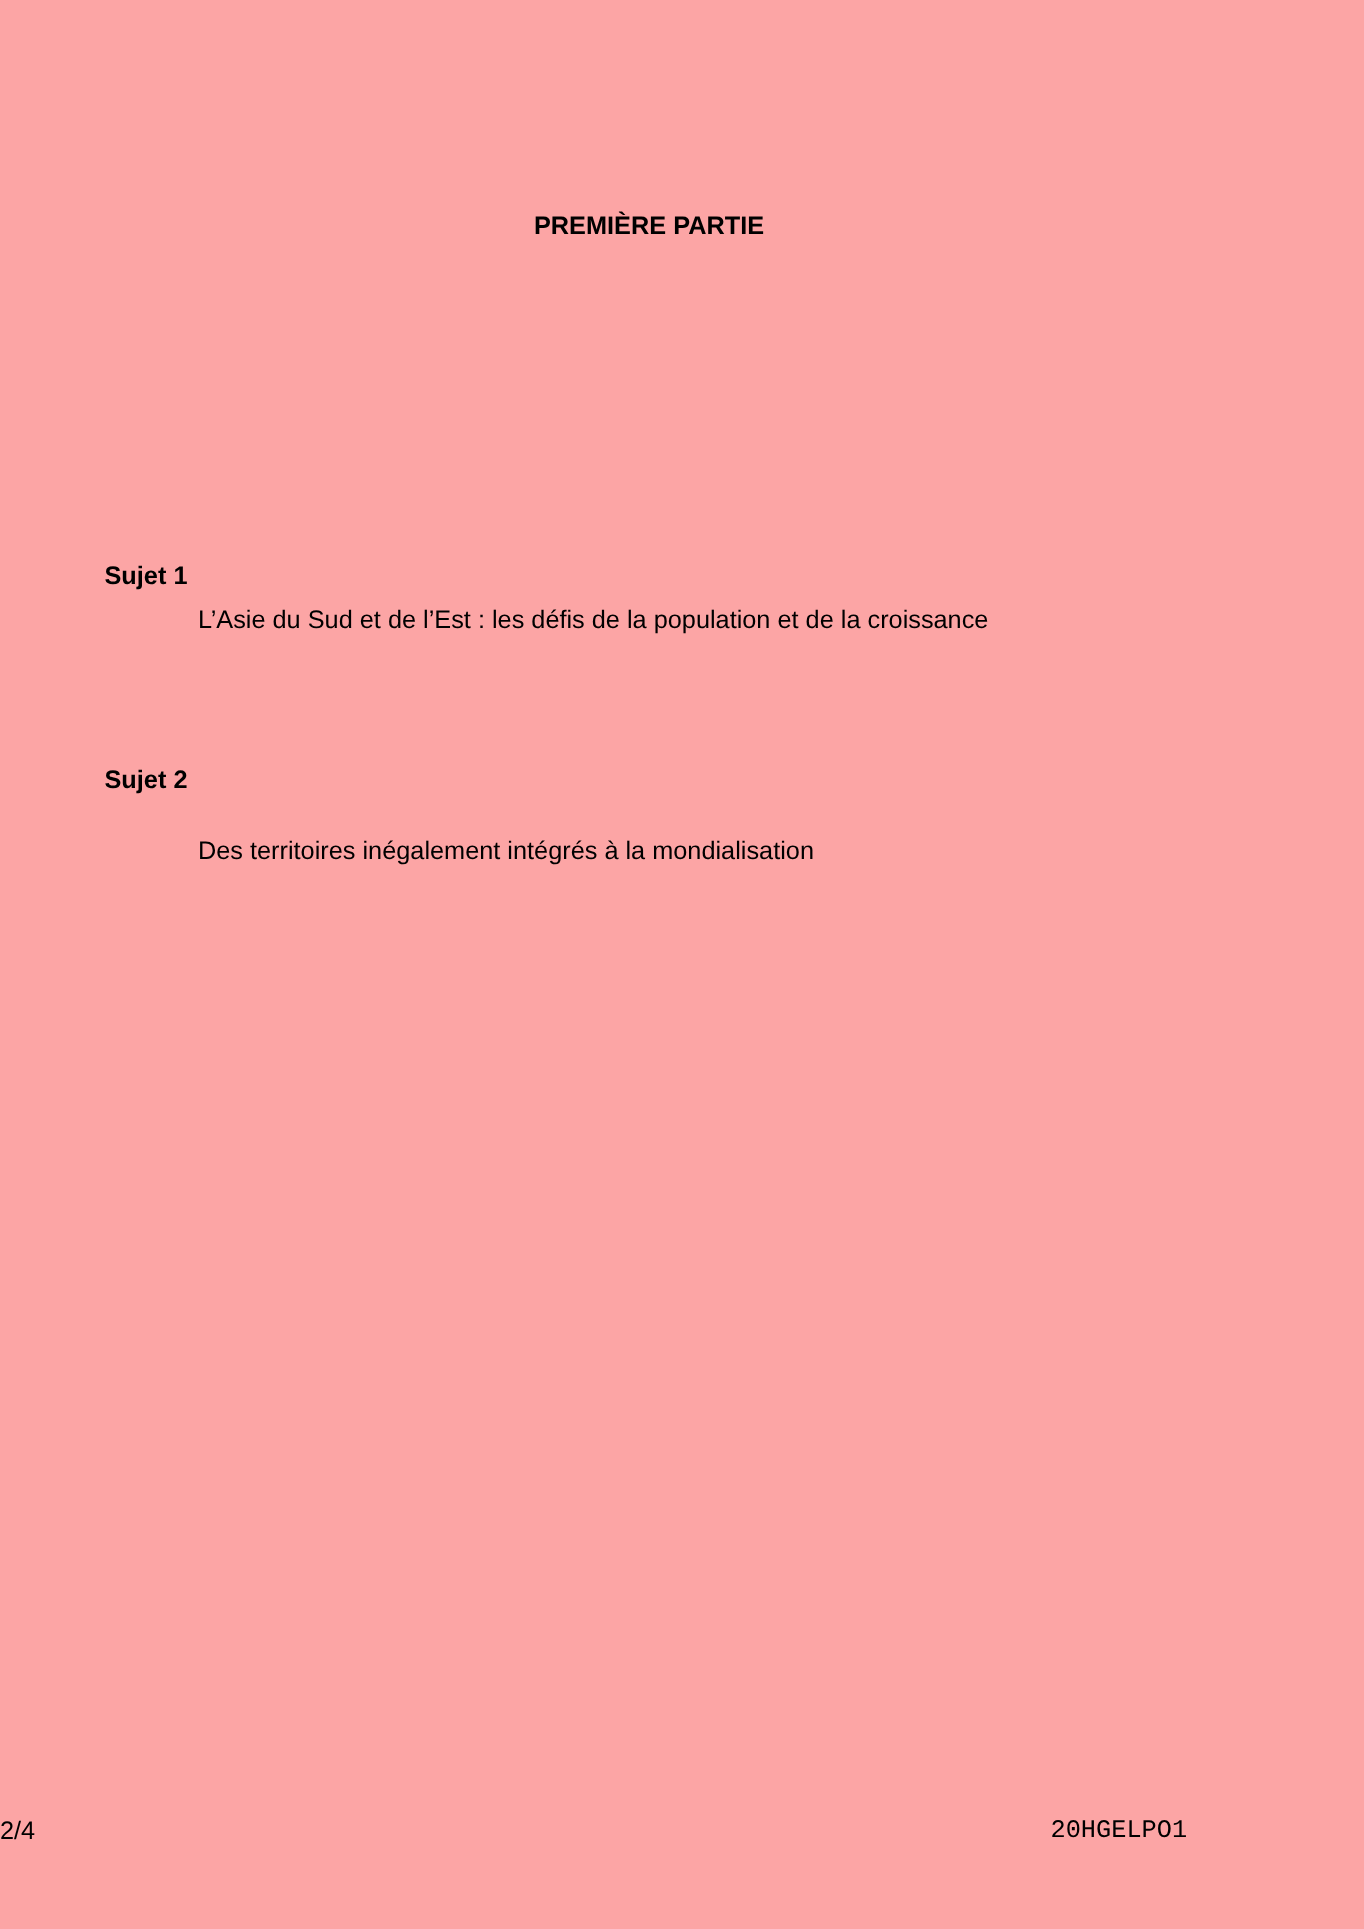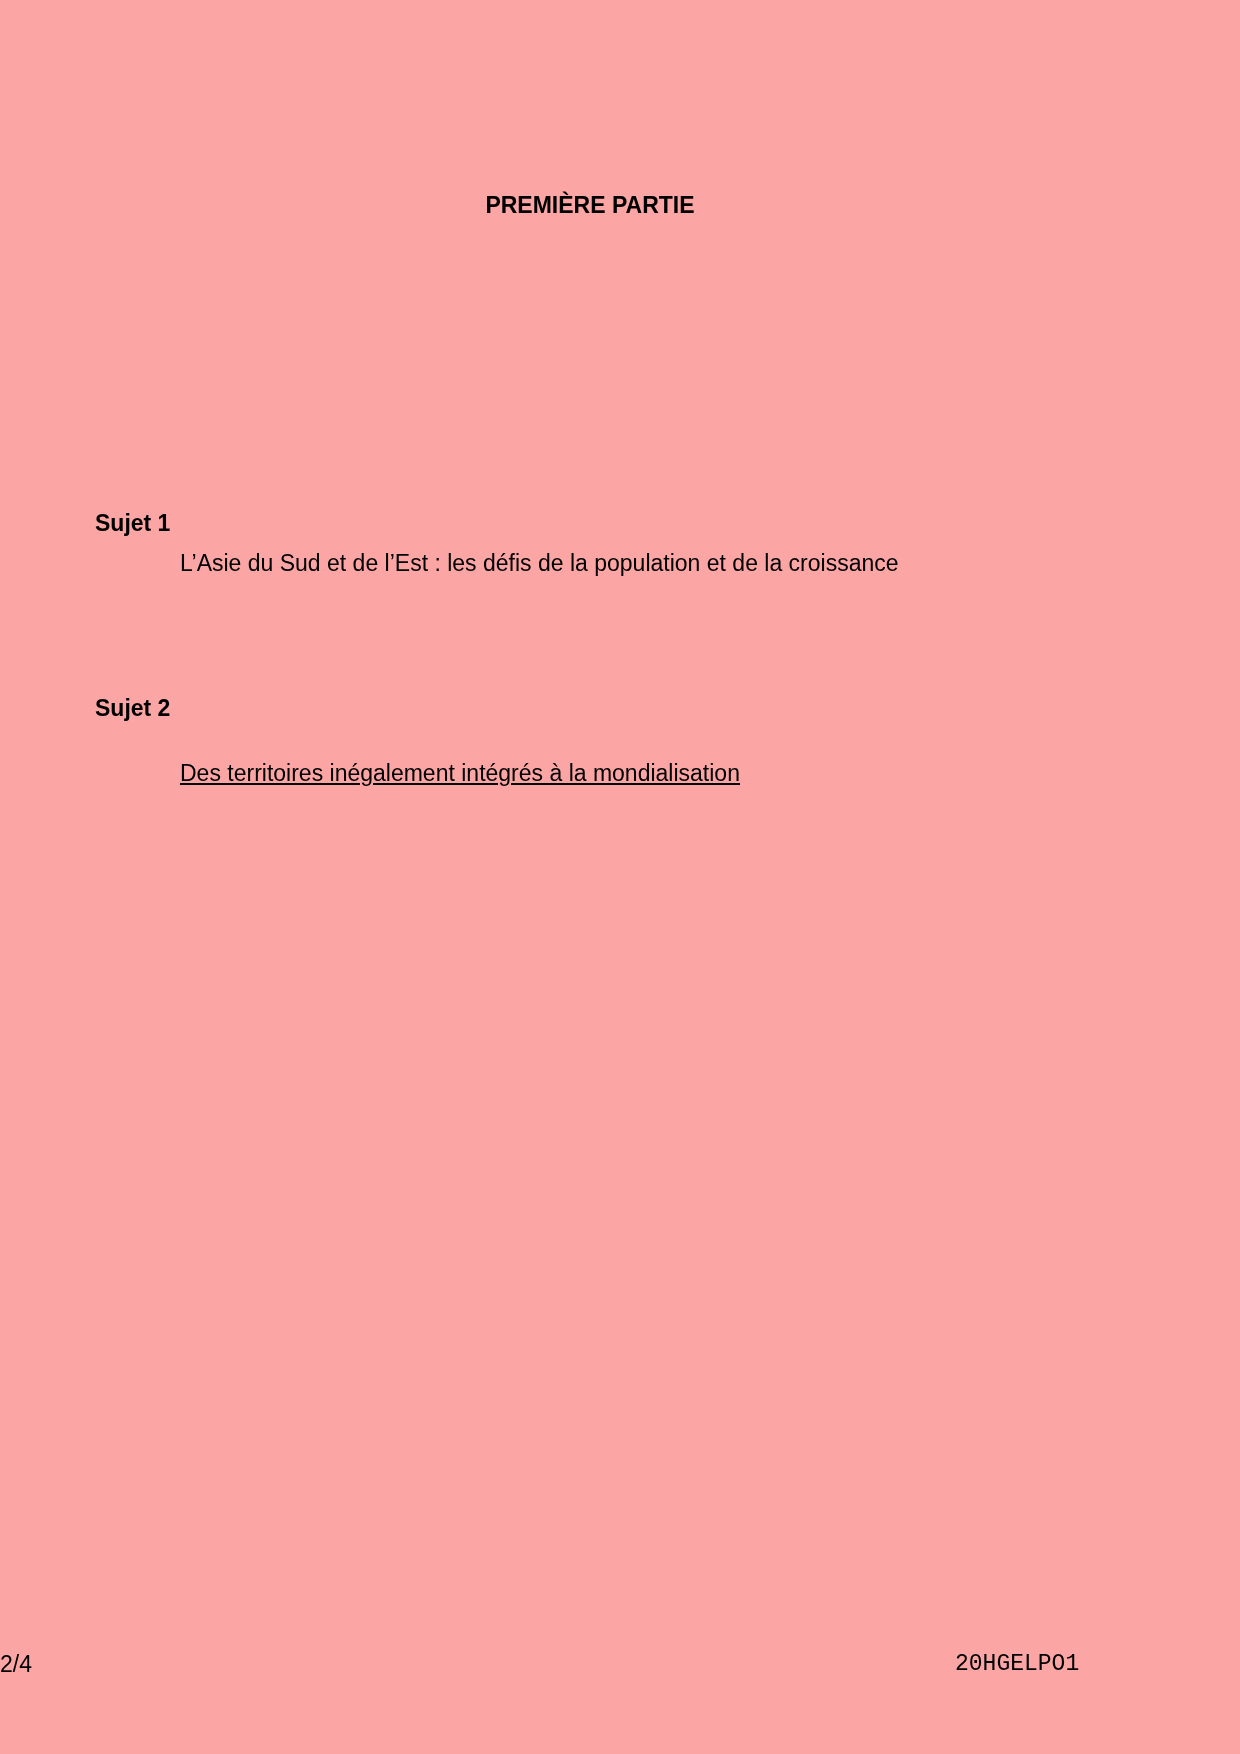--- a/index.html
+++ b/index.html
@@ -37,21 +37,21 @@
     white-space: nowrap;
   }
   .subject-text {
     position: absolute;
     left: 180px;
     white-space: nowrap;
   }
   .sujet1-label { top: 510px; }
   .sujet1-text  { top: 550px; }
   .sujet2-label { top: 695px; text-align: right; }
-  .sujet2-text  { top: 760px; text-decoration: underline; }
+  .sujet2-text  { top: 760px; }
   .footer-page-number {
     position: absolute;
     top: 1651px;
     left: 0;
     width: 1070px;
     text-align: left;
     white-space: nowrap;
   }
   .footer-code {
     position: absolute;

